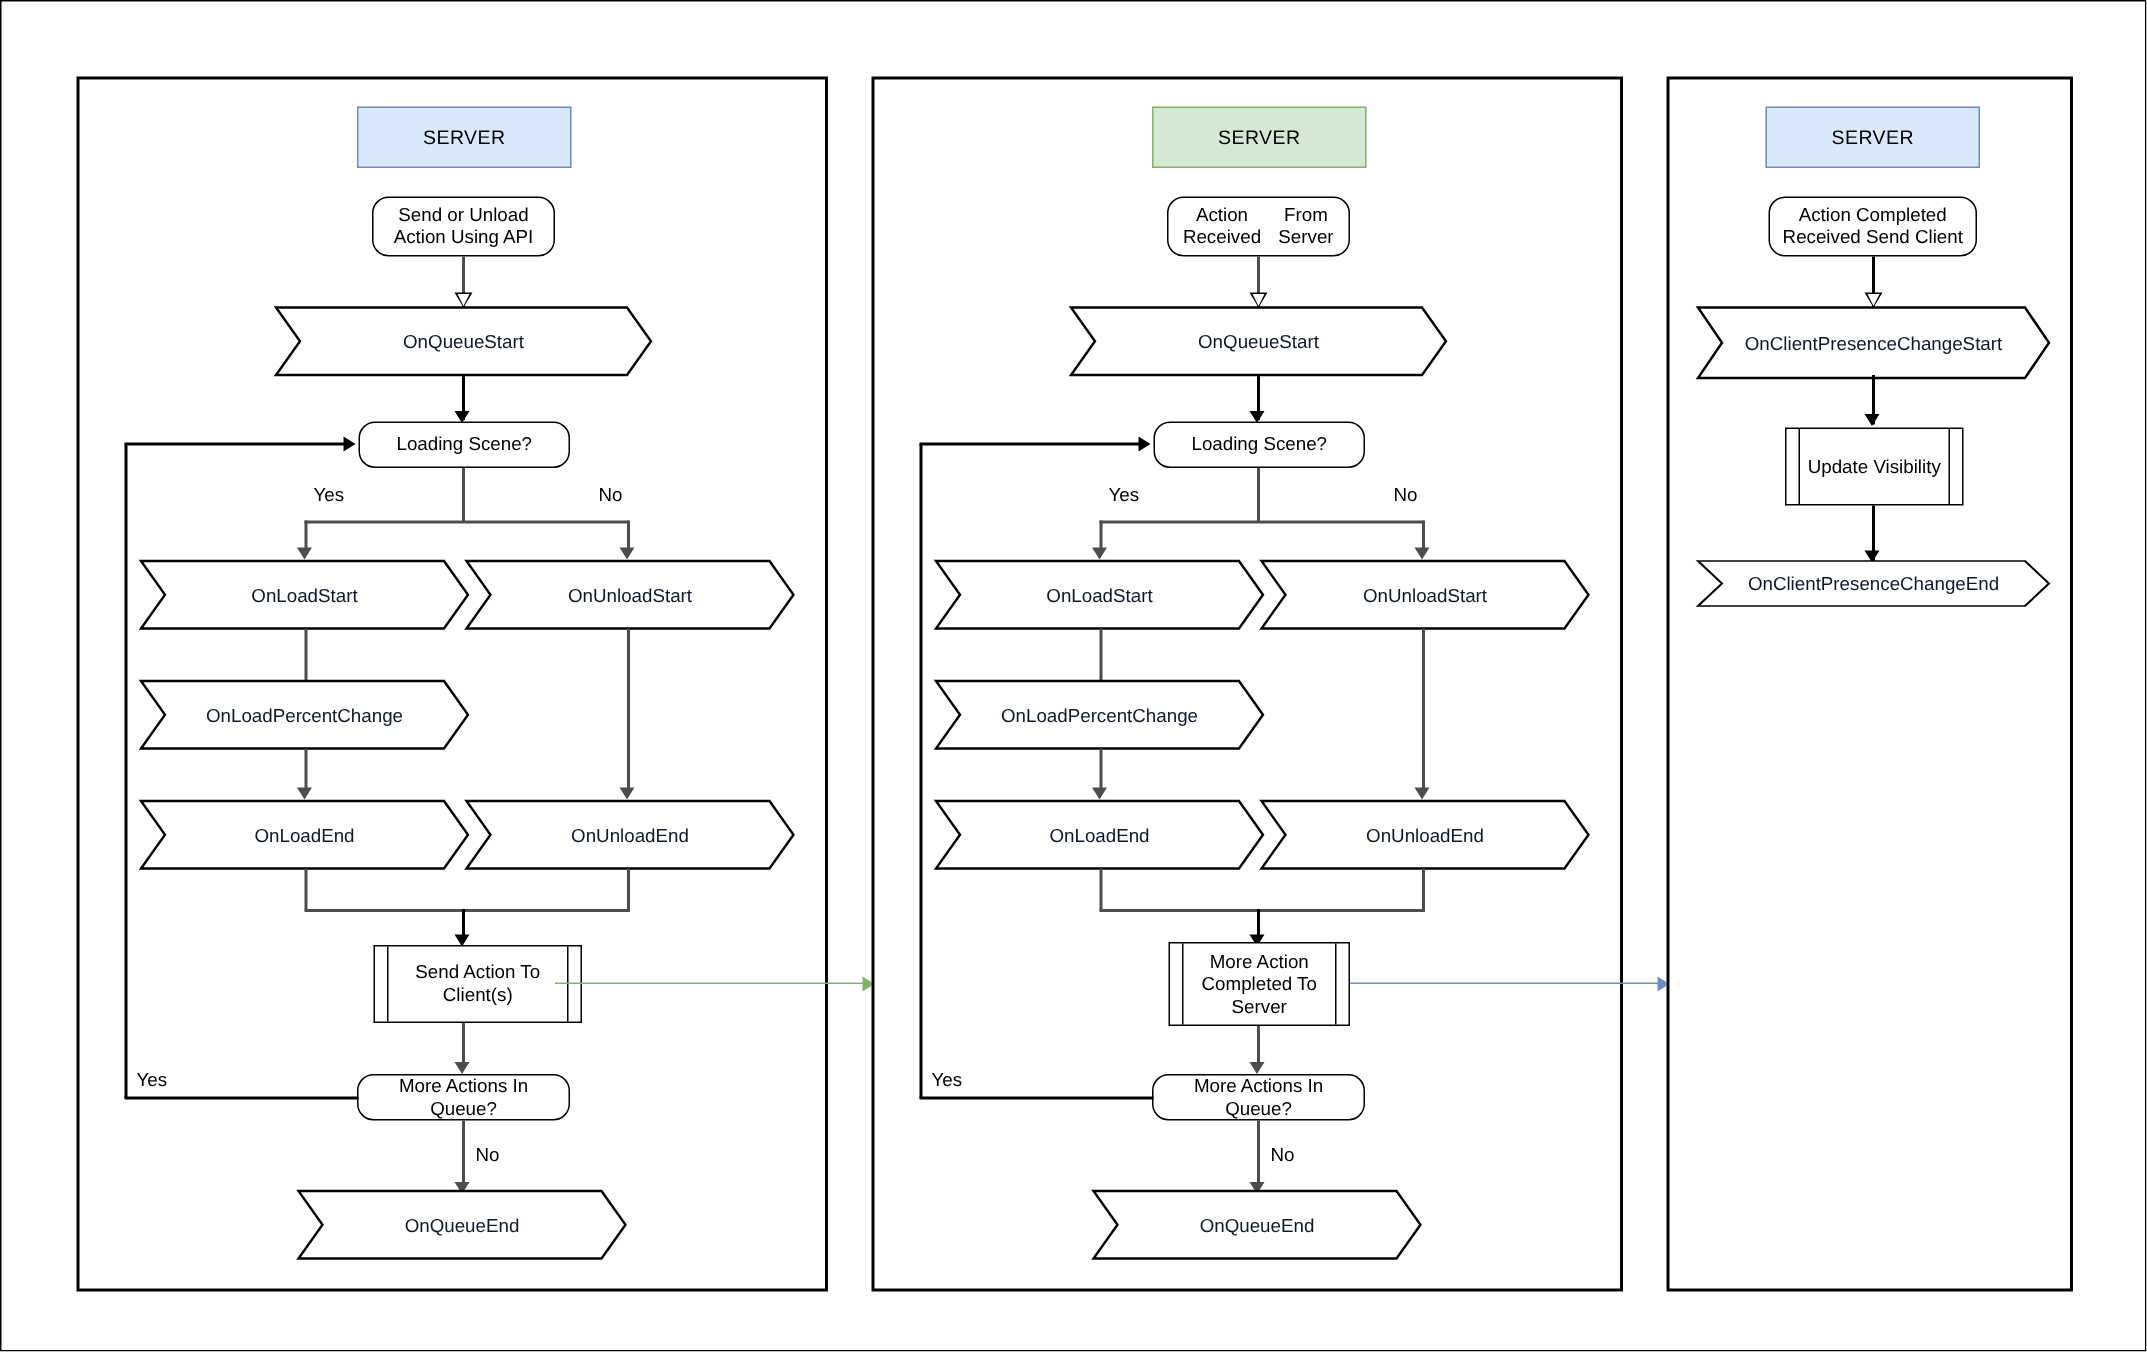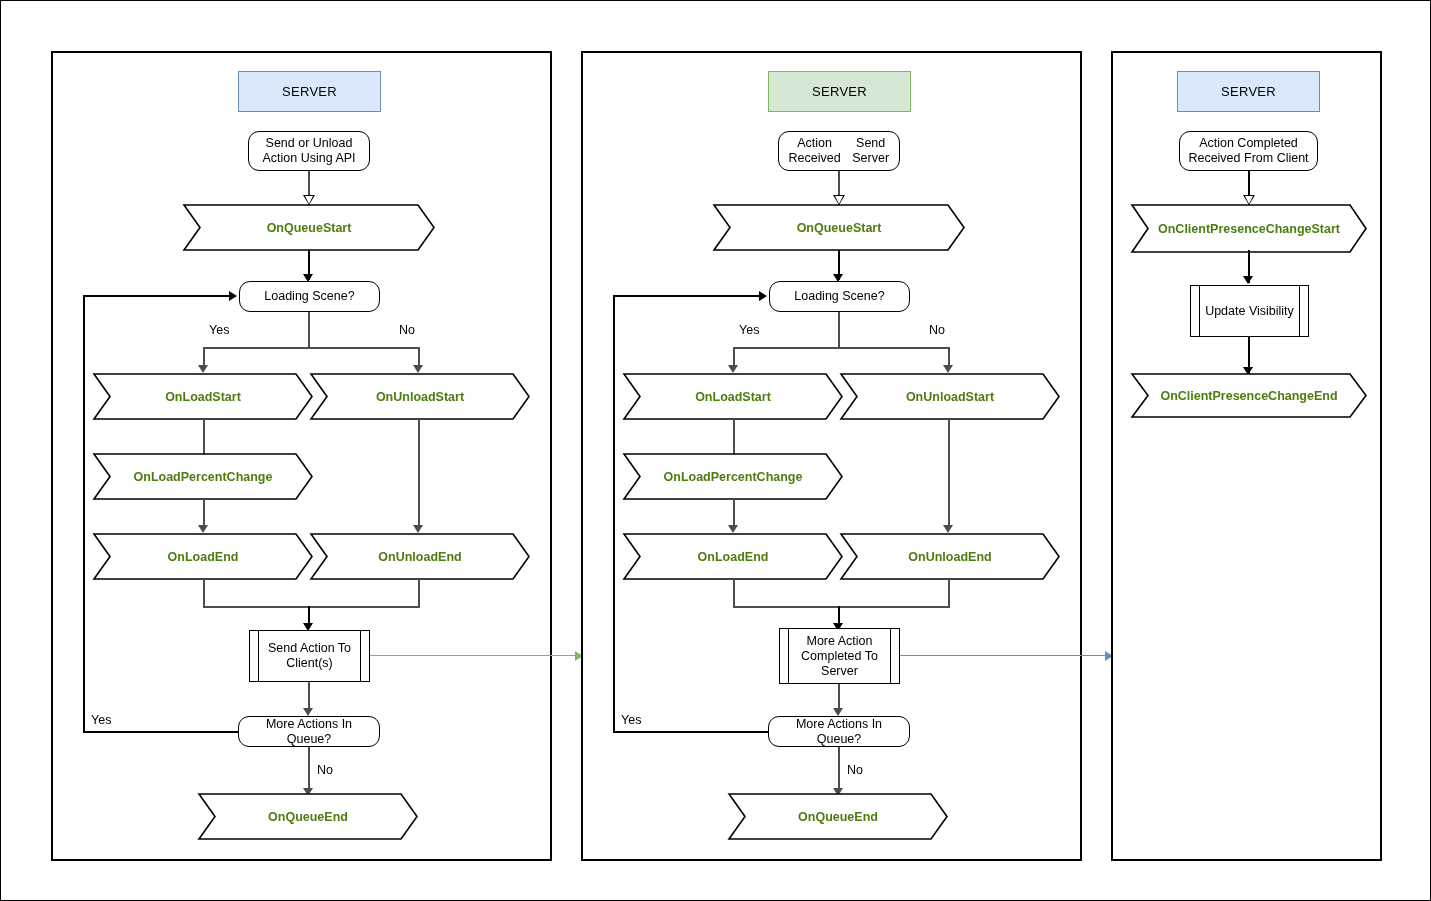--- a/index.html
+++ b/index.html
@@ -47,21 +47,21 @@
 
   
   .chev{
     position:absolute;
     box-sizing:border-box;
   }
   .chev svg{display:block;width:100%;height:100%;overflow:visible;}
   .chev .lbl{
     position:absolute;left:0;top:0;right:0;bottom:0;
     display:flex;align-items:center;justify-content:center;
-    font-size:12.5px;color:#4d7c0f;pointer-events:none;font-weight:bold;
+    font-size:12.5px;color:#0f172a;pointer-events:none;
   }
 
   
   .pproc{
     position:absolute;
     border:1.8px solid #000;
     background:#fff;
     box-sizing:border-box;
     display:flex;align-items:center;justify-content:center;
     text-align:center;
@@ -177,21 +177,21 @@
     </svg>
     <div class="lbl">OnUnloadEnd</div>
   </div>
 
   <div class="ln lnv gray" style="left:202px;top:578px;height:28px;"></div>
   <div class="ln lnv gray" style="left:417px;top:578px;height:28px;"></div>
   <div class="ln lnh gray" style="left:202px;top:605px;width:217px;"></div>
   <div class="ln lnv" style="left:307px;top:605px;height:22px;"></div>
   <div class="arw down" style="left:302px;top:622px;"></div>
 
-  <div class="pproc" style="left:248px;top:629px;width:121px;height:52px;flex-direction:column;">
+  <div class="pproc" style="left:248px;top:629px;width:139px;height:52px;flex-direction:column;">
     <span>Send Action To</span>
     <span>Client(s)</span>
   </div>
 
   <div class="ln lnv gray" style="left:307px;top:681px;height:30px;"></div>
   <div class="arw down gray" style="left:302px;top:707px;"></div>
 
   <div class="term" style="left:237px;top:715px;width:142px;height:31px;">More Actions In Queue?</div>
 
   <div class="ln lnh" style="left:82px;top:730px;width:156px;"></div>
@@ -214,21 +214,21 @@
   <div class="ln lnh green" style="left:369px;top:654px;width:210px;height:1.4px;"></div>
   <div class="arw right green" style="left:574px;top:650px;"></div>
 
   <div class="panel" style="left:580px;top:50px;width:501px;height:810px;">
   </div>
 
   <div class="banner client" style="left:767px;top:70px;width:143px;height:41px;">SERVER</div>
 
   <div class="term" style="left:777px;top:130px;width:122px;height:40px;flex-direction:row;">
     <span>Action Received</span>
-    <span>Send Server</span>
+    <span>From Server</span>
   </div>
   <div class="ln lnv gray" style="left:837px;top:170px;height:34px;"></div>
   <div class="arwo" style="left:832px;top:194px;"></div>
 
   <div class="chev" style="left:713px;top:204px;width:250px;height:45px;">
     <svg viewBox="0 0 250 45" preserveAspectRatio="none">
       <path d="M0,0 L234,0 L250,22.5 L234,45 L0,45 L16,22.5 Z" fill="#fff" stroke="#000" stroke-width="1.6"></path>
     </svg>
     <div class="lbl">OnQueueStart</div>
   </div>
@@ -322,40 +322,40 @@
   <div class="ln lnh blue" style="left:899px;top:654px;width:210px;height:1.4px;"></div>
   <div class="arw right blue" style="left:1104px;top:650px;"></div>
 
   <div class="panel" style="left:1110px;top:50px;width:271px;height:810px;">
   </div>
 
   <div class="banner server" style="left:1176px;top:70px;width:143px;height:41px;">SERVER</div>
 
   <div class="term" style="left:1178px;top:130px;width:139px;height:40px;flex-direction:column;">
     <span>Action Completed</span>
-    <span>Received From Client</span>
+    <span>Received Send Client</span>
   </div>
   <div class="ln lnv" style="left:1247px;top:170px;height:34px;"></div>
   <div class="arwo" style="left:1242px;top:194px;"></div>
 
   <div class="chev" style="left:1131px;top:204px;width:234px;height:47px;">
     <svg viewBox="0 0 234 45" preserveAspectRatio="none">
       <path d="M0,0 L218,0 L234,22.5 L218,45 L0,45 L16,22.5 Z" fill="#fff" stroke="#000" stroke-width="1.6"></path>
     </svg>
     <div class="lbl">OnClientPresenceChangeStart</div>
   </div>
 
   <div class="ln lnv" style="left:1247px;top:249px;height:33px;"></div>
   <div class="arw down" style="left:1242px;top:275px;"></div>
 
   <div class="pproc" style="left:1189px;top:284px;width:119px;height:52px;">Update Visibility</div>
 
   <div class="ln lnv" style="left:1247px;top:336px;height:38px;"></div>
   <div class="arw down" style="left:1242px;top:366px;"></div>
 
-  <div class="chev" style="left:1131px;top:373px;width:234px;height:43px;">
+  <div class="chev" style="left:1131px;top:373px;width:234px;height:30px;">
     <svg viewBox="0 0 234 45" preserveAspectRatio="none">
       <path d="M0,0 L218,0 L234,22.5 L218,45 L0,45 L16,22.5 Z" fill="#fff" stroke="#000" stroke-width="1.6"></path>
     </svg>
     <div class="lbl">OnClientPresenceChangeEnd</div>
   </div>
 
 </div>
 
 </body></html>

